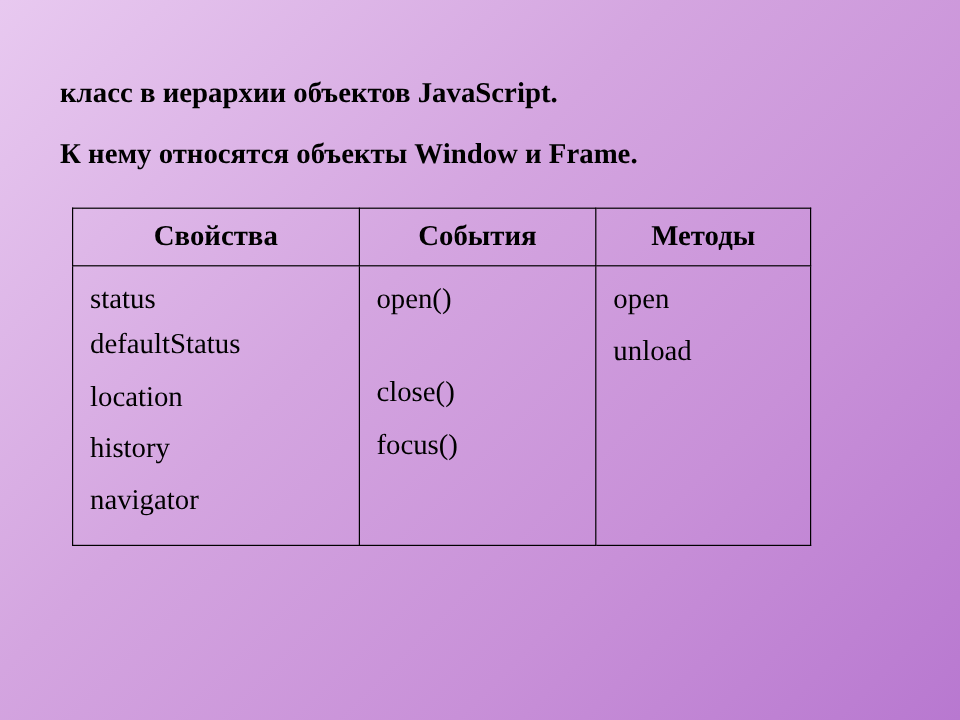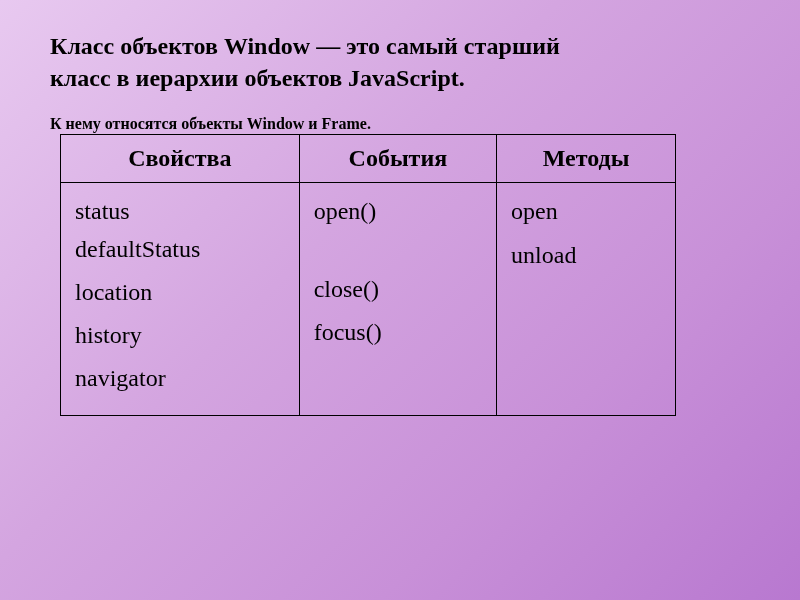--- a/index.html
+++ b/index.html
@@ -15,23 +15,24 @@
       padding: 30px 50px;
       color: #000;
     }
     .heading {
       font-size: 24px;
       font-weight: bold;
       line-height: 1.35;
       margin-bottom: 18px;
     }
     .subheading {
-      font-size: 16px;
+      font-size: 24px;
       font-weight: bold;
       line-height: 1.35;
+      margin-bottom: 28px;
     }
     table {
       border-collapse: collapse;
       width: 88%;
       margin-left: 10px;
       padding-left: 36px;
     }
     th, td {
       border: 1.5px solid #000;
       padding: 8px 14px;
@@ -54,21 +55,21 @@
       height: 20px;
     }
     .small-gap {
       height: 6px;
     }
   </style>
 </head>
 <body>
 
 <div class="heading">
-  <span>Класс объектов Window — это самый старший</span><br>
+  <br>
   <span>класс в иерархии объектов JavaScript.</span>
 </div>
 
 <div class="subheading">
   <span>К нему относятся объекты Window и Frame.</span>
 </div>
 
 <table>
   <thead>
     <tr>

